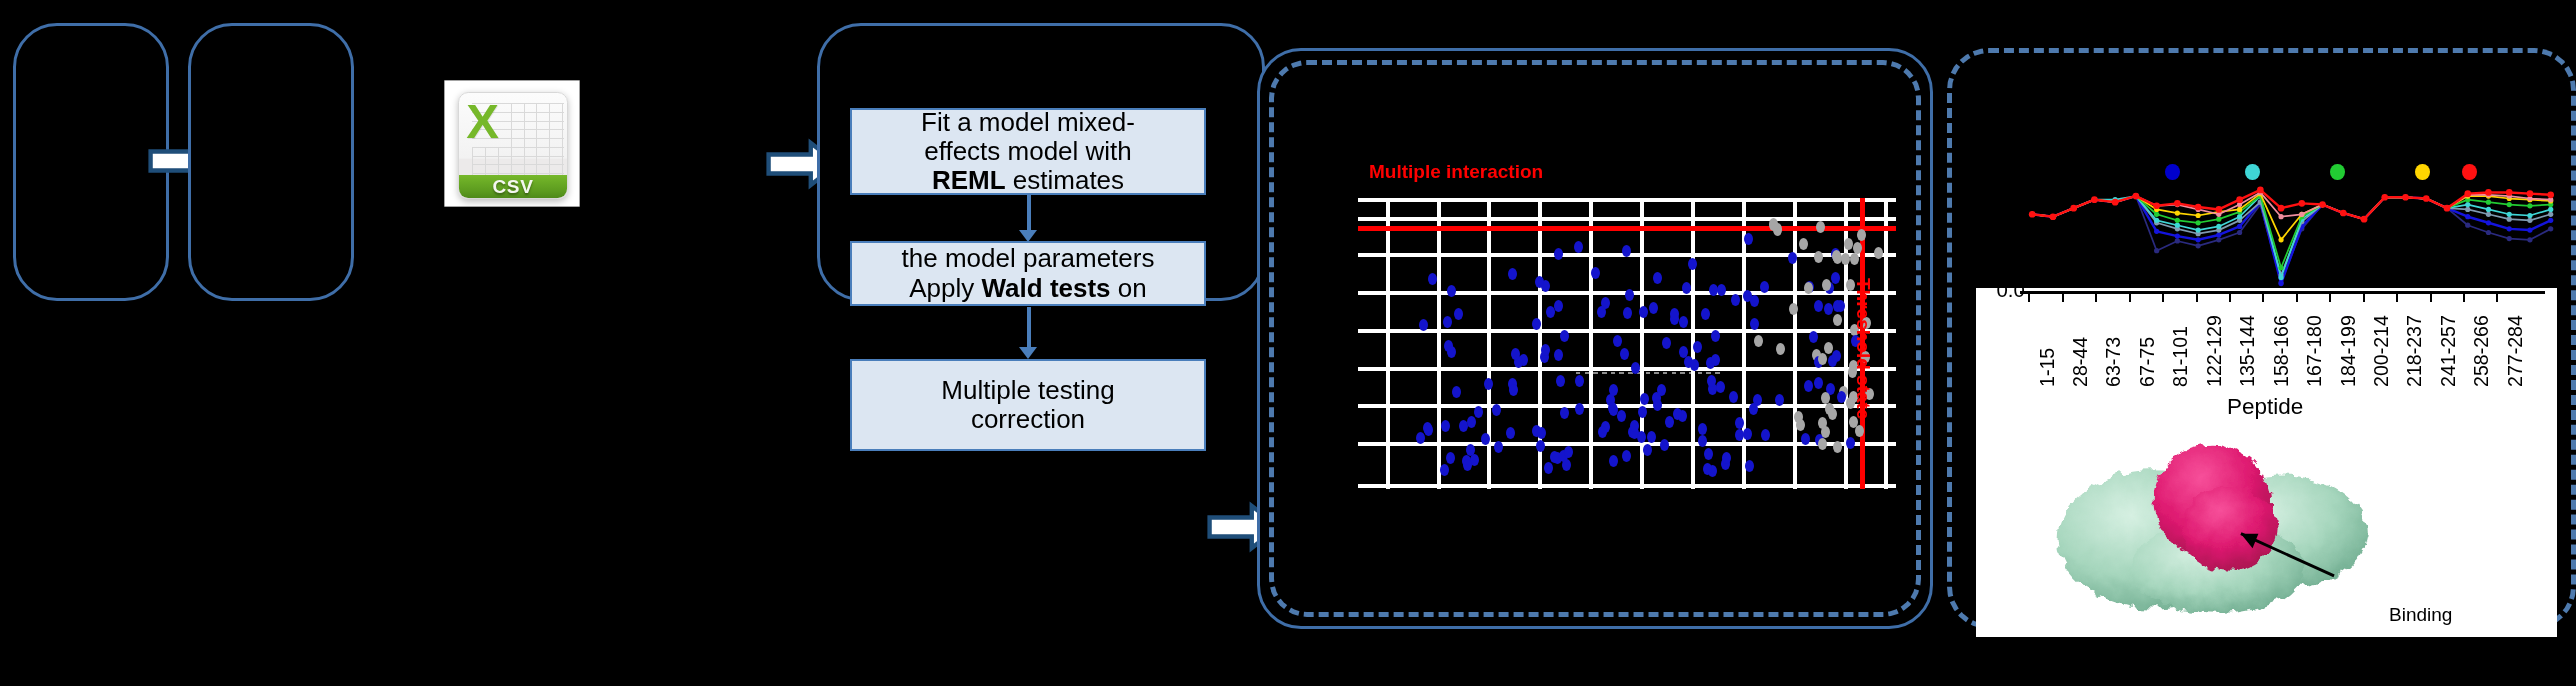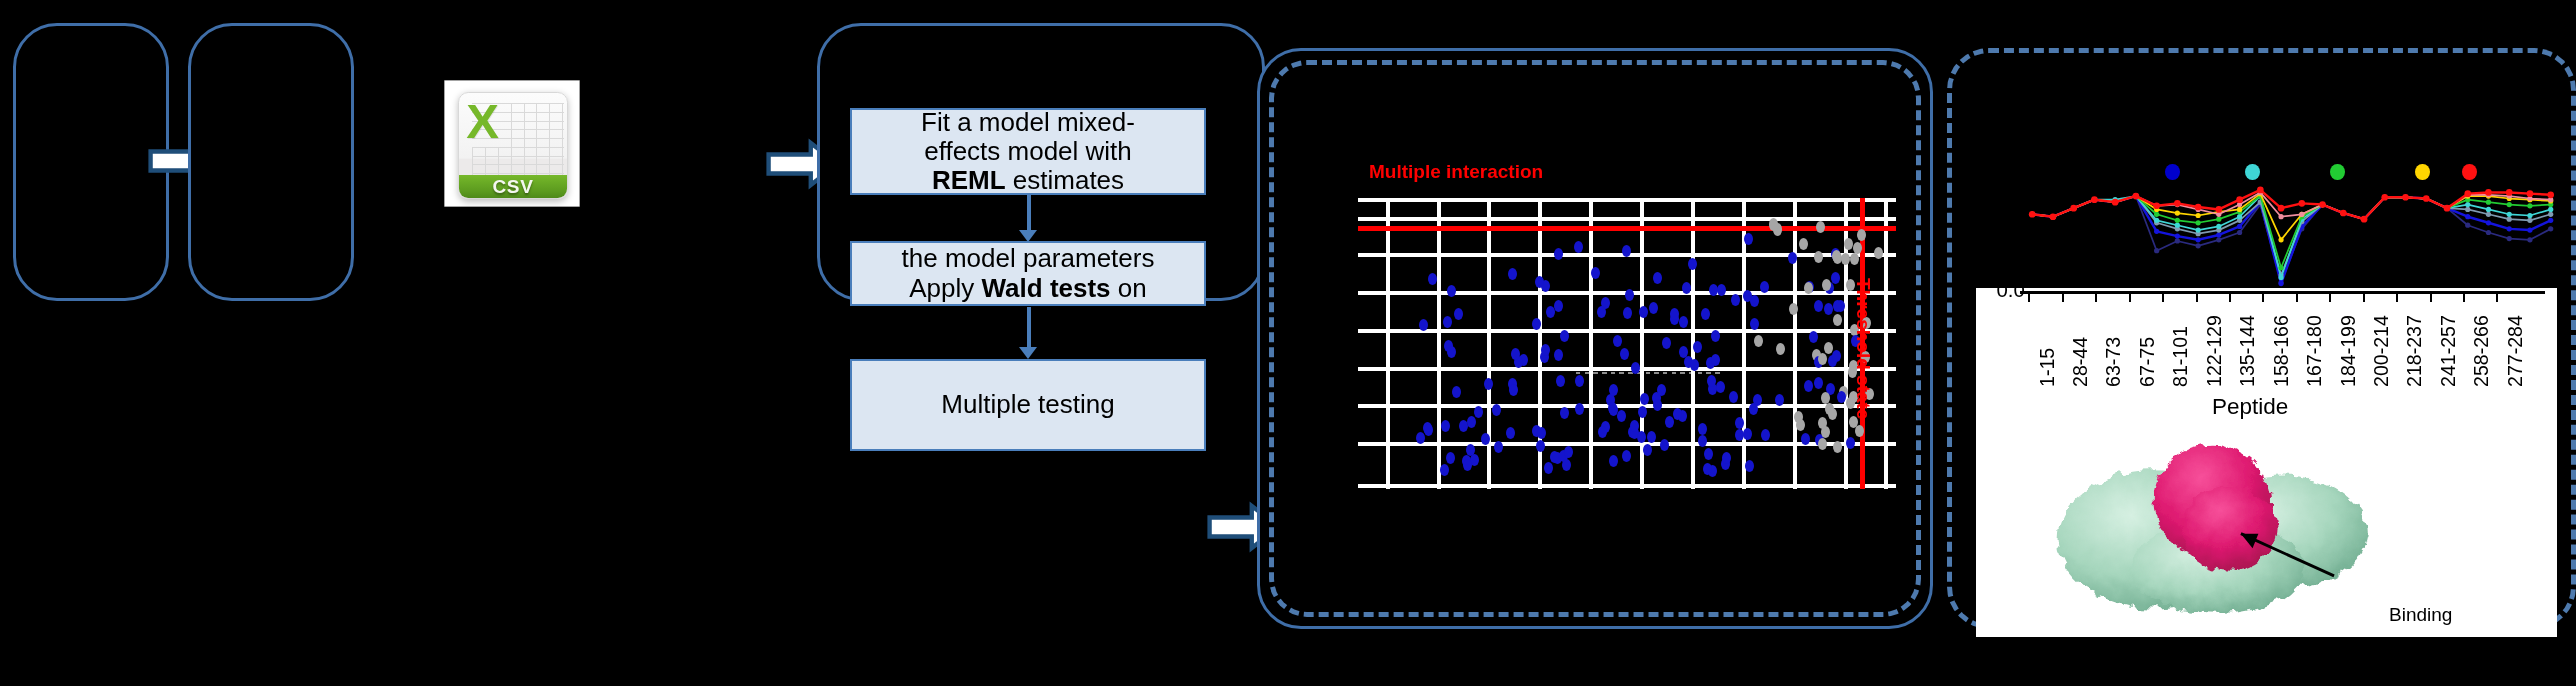--- a/index.html
+++ b/index.html
@@ -56,21 +56,21 @@
   
   .linechart{position:absolute;background:#000;}
   .legend-dot{position:absolute;border-radius:50%;}
 
   
   .whitecard{position:absolute;background:#ffffff;}
   .axisline{position:absolute;background:#000;}
   .tick{position:absolute;background:#000;width:1.5px;}
   .plabel{position:absolute;color:#000;white-space:nowrap;transform-origin:0 0;
           transform:rotate(-90deg);font-weight:normal;}
-  .axis-title{position:absolute;color:#000;white-space:nowrap;}
+  .axis-title{position:absolute;color:#000;white-space:nowrap;margin-left:15px;}
   .ylabremn{position:absolute;color:#000;white-space:nowrap;}
   .bindlabel{position:absolute;color:#000;line-height:1.08;white-space:pre;}
 </style>
 </head>
 <body>
 
 <div class="stage">
 
   <div class="panel" style="left:13px;top:23px;width:156px;height:278px;"></div>
 
@@ -134,20 +134,21 @@
         <div><span>the model parameters</span></div>
         <div><span>Apply </span><b>Wald tests</b><span> on</span></div>
       </div>
   </div>
   <div class="vconn" style="left:1027px;top:307px;height:42px;"></div>
   <div class="vhead" style="left:1019px;top:347px;"></div>
 
   <div class="pbox" style="left:850px;top:359px;width:356px;height:92px;font-size:26px;">
     <div>
         <div><span>Multiple testing</span></div>
+        <div><span>correction</span></div>
       </div>
   </div>
 
   <div class="arrow" style="left:1208px;top:503px;width:73px;height:48px;">
     <svg width="73" height="48" viewBox="0 0 100 66">
       <path d="M2,20 L60,20 L60,4 L97,33 L60,62 L60,46 L2,46 Z" fill="#ffffff" stroke="#1f4e79" stroke-width="6" stroke-linejoin="miter"></path>
     </svg>
   </div>
 
   <div class="panel dashed-inner" style="left:1257px;top:48px;width:676px;height:581px;"></div>

